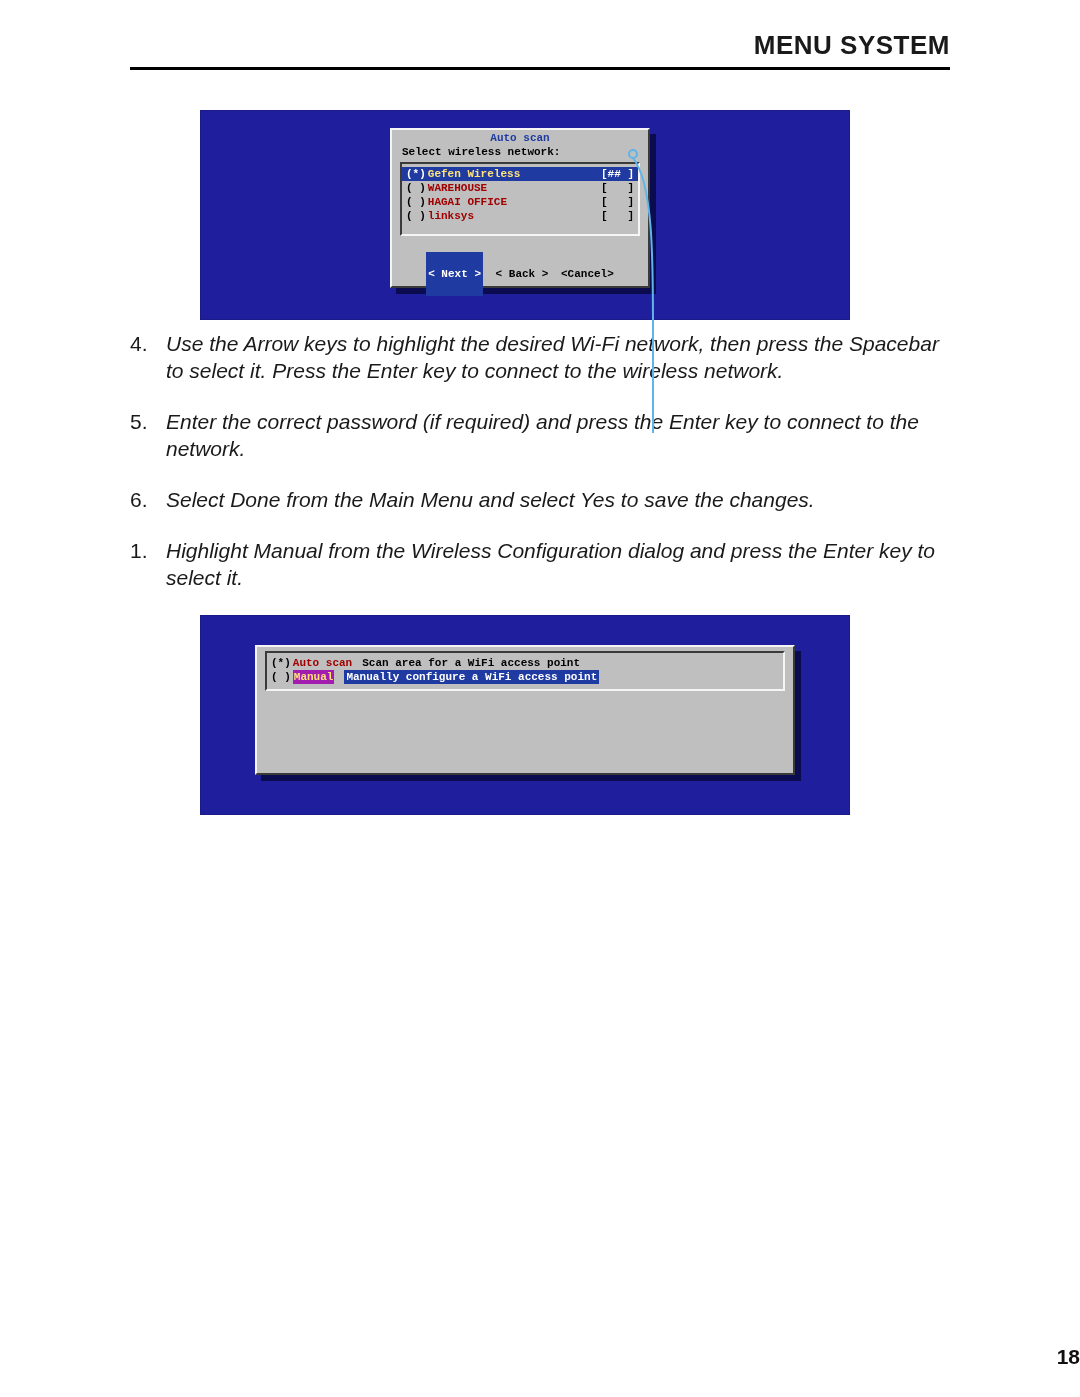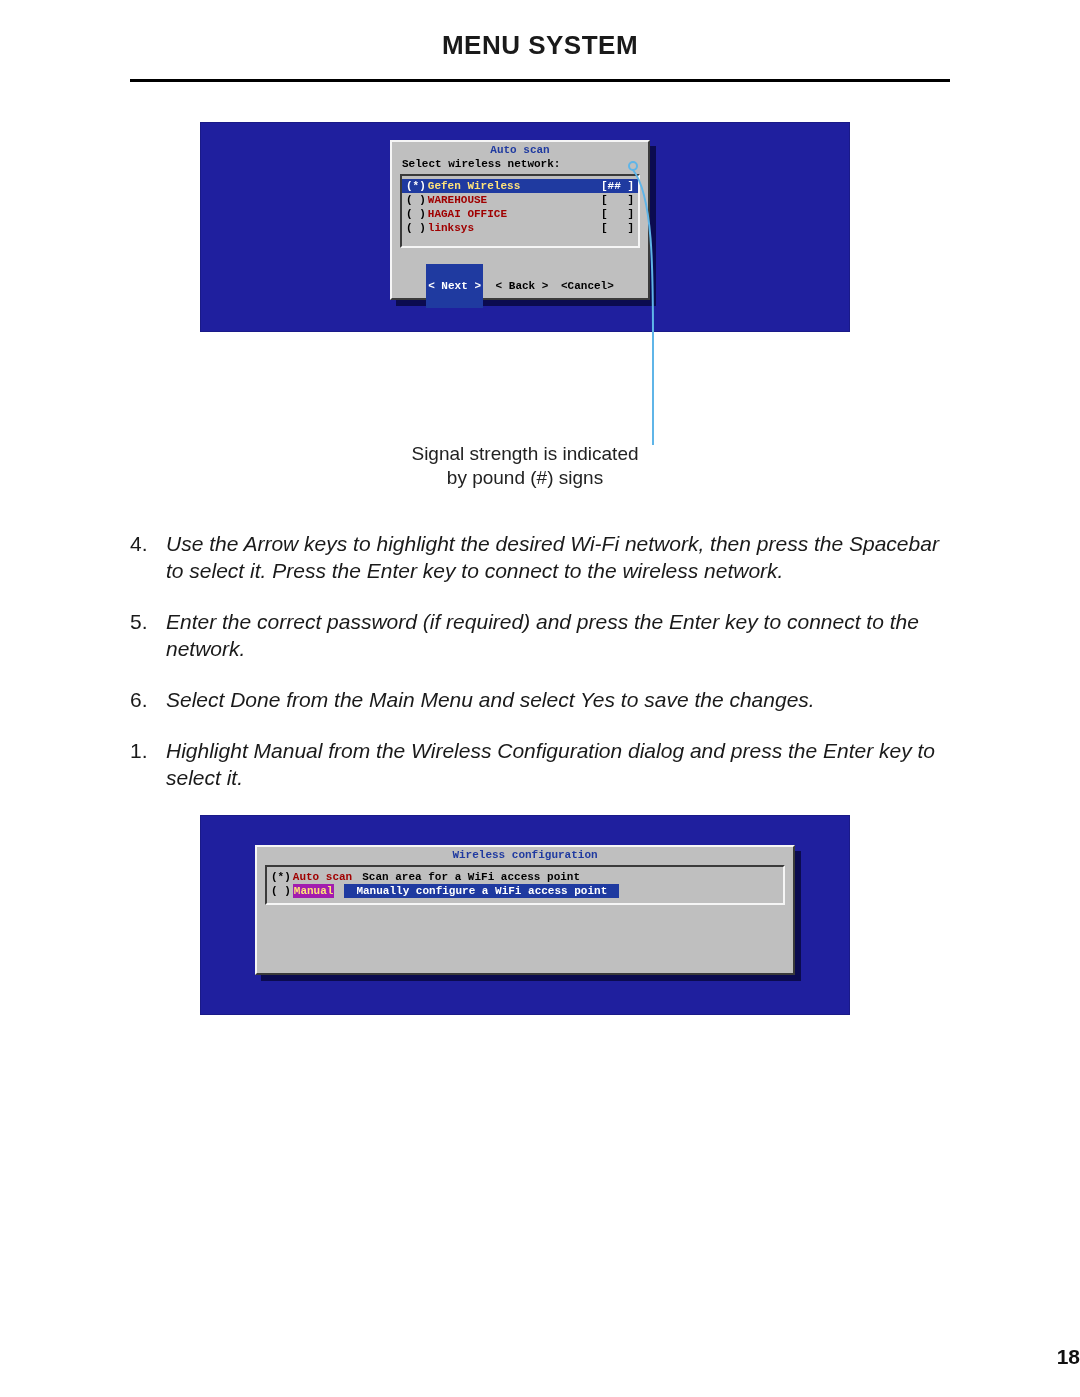--- a/index.html
+++ b/index.html
@@ -10,25 +10,25 @@
   .page {
     width: 1080px;
     height: 1397px;
     position: relative;
     font-family: Arial, Helvetica, sans-serif;
     color: #1a1a1a;
     box-sizing: border-box;
     padding: 30px 130px 0 130px;
   }
   .page-title {
-    text-align: center;
+    text-align: right;
     font-size: 26px;
     font-weight: bold;
     letter-spacing: 0.5px;
-    padding-bottom: 18px;
+    padding-bottom: 6px;
   }
   .title-rule {
     border: none;
     border-top: 3px solid #000;
     margin: 0 0 40px 0;
   }
   .screenshot-block {
     position: relative;
     margin-left: 70px;
     margin-bottom: 10px;
@@ -183,21 +183,21 @@
     font-size: 11px;
     font-weight: bold;
     line-height: 14px;
     white-space: pre;
     display: flex;
   }
   .bot-row .radio { color: #000; }
   .bot-row .opt-red { color: #a00000; margin-left: 2px; }
   .bot-row .desc { color: #000; margin-left: 10px; }
   .bot-row.sel .opt-red { background: #a21caf; color: #ffe37a; padding: 0 1px; }
-  .bot-row.sel .desc { background: #1f3aa0; color: #fff; padding: 0 12px; }
+  .bot-row.sel .desc { background: #1f3aa0; color: #fff; padding: 0 2px; }
 
   .page-number {
     position: absolute;
     bottom: 28px;
     left: 8px; right: 0;
     text-align: right;
     font-size: 21px;
     font-weight: bold;
     color: #111;
   }
@@ -244,24 +244,20 @@
           <span>&lt;Cancel&gt;</span>
         </div>
       </div>
     </div>
     <svg class="callout-svg">
       <circle cx="243" cy="26" r="4" fill="none" stroke="#5fb5e8" stroke-width="2"></circle>
       <path d="M 243 30 C 263 55, 263 130, 263 200 L 263 305" fill="none" stroke="#5fb5e8" stroke-width="2"></path>
     </svg>
   </div>
 
-  <div class="callout-text">
-    <span>Signal strength is indicated</span><br>
-    <span>by pound (#) signs</span>
-  </div>
 
   <div class="steps">
     <div class="step">
       <div class="step-num">4.</div>
       <div class="step-body">Use the Arrow keys to highlight the desired Wi-Fi network, then press the Spacebar to select it.  Press the Enter key to connect to the wireless network.</div>
     </div>
     <div class="step">
       <div class="step-num">5.</div>
       <div class="step-body">Enter the correct password (if required) and press the Enter key to connect to the network.</div>
     </div>
@@ -276,21 +272,20 @@
     <div class="step">
       <div class="step-num">1.</div>
       <div class="step-body">Highlight Manual from the Wireless Configuration dialog and press the Enter key to select it.</div>
     </div>
   </div>
 
   <div class="screenshot-block" style="margin-top:10px;">
     <div class="screenshot bot">
       <div class="dlg-shadow bot-s"></div>
       <div class="dlg bot">
-        <div class="dlg-title">Wireless configuration</div>
         <div class="dlg-inner bot-inner">
           <div class="bot-row">
             <span class="radio">(*)</span>
             <span class="opt-red">Auto scan</span>
             <span class="desc">Scan area for a WiFi access point</span>
           </div>
           <div class="bot-row sel">
             <span class="radio">( )</span>
             <span class="opt-red">Manual</span>
             <span class="desc">Manually configure a WiFi access point</span>

